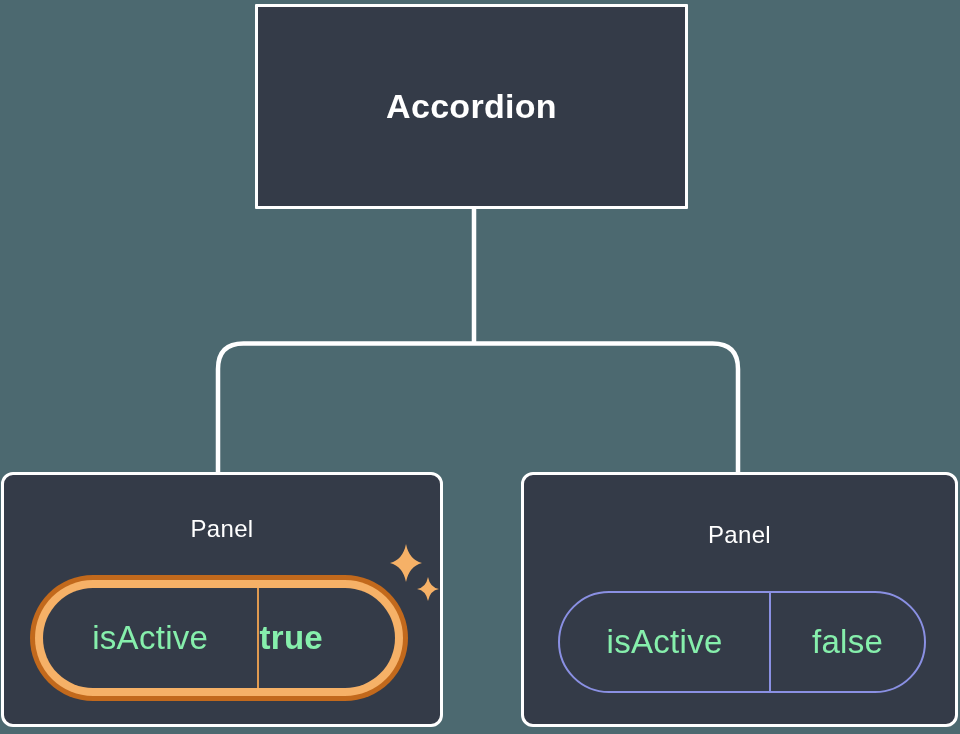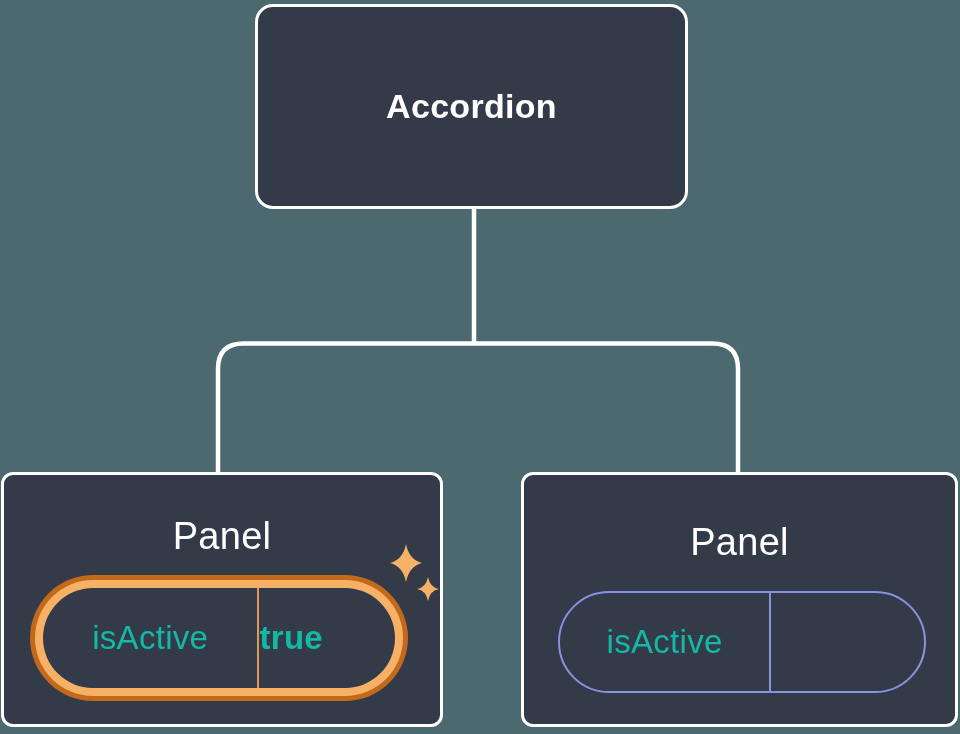--- a/index.html
+++ b/index.html
@@ -13,36 +13,36 @@
   }
   .connectors{position:absolute;left:0;top:0;width:960px;height:734px;z-index:0;}
   .node{
     position:absolute;
     background:#343B48;
     border:3px solid #FFFFFF;
     z-index:1;
   }
   .node-root{
     left:255px;top:4px;width:433px;height:205px;
-    border-radius:18px;
+    border-radius:1px;
     display:flex;align-items:center;justify-content:center;
   }
   .node-root .node-label{
     color:#FFFFFF;font-size:34px;font-weight:600;letter-spacing:.3px;
   }
   .panel{
     width:442px;height:255px;
     border-radius:12px;
   }
   .panel-left{left:1px;top:472px;}
   .panel-right{left:521px;top:472px;width:437px;}
   .panel-title{
     position:absolute;left:0;width:100%;
     text-align:center;color:#FFFFFF;
-    font-size:38px;font-weight:500;letter-spacing:.3px;
+    font-size:24px;font-weight:500;letter-spacing:.3px;
   }
   .panel-left .panel-title{top:40px;}
   .panel-right .panel-title{top:46px;}
   
   .pill-outer{
     position:absolute;left:26px;top:100px;
     width:378px;height:126px;
     background:#C2691C;
     border-radius:999px;
     padding:5px;
@@ -76,21 +76,21 @@
     display:flex;overflow:hidden;
   }
   .pill-plain .cell-key{
     width:58%;
     border-right:2.5px solid #8A90E3;
     display:flex;align-items:center;justify-content:center;
   }
   .pill-plain .cell-value{
     flex:1;display:flex;align-items:center;justify-content:center;
   }
-  .state-text{color:#14b8a6;font-size:33px;font-weight:400;letter-spacing:.3px;}
+  .state-text{color:#86efac;font-size:33px;font-weight:400;letter-spacing:.3px;}
   .state-text.bold{font-weight:700;}
   .sparkles{position:absolute;left:383px;top:538px;z-index:3;}
 </style>
 </head>
 <body>
 
 <div class="canvas">
 
   <svg class="connectors" viewBox="0 0 960 734" fill="none">
     <path d="M474,207 L474,344" stroke="#FFFFFF" stroke-width="4.5"></path>
@@ -116,20 +116,23 @@
       </div>
     </div>
   </div>
 
   <div class="node panel panel-right">
     <div class="panel-title">Panel</div>
     <div class="pill-plain">
       <div class="cell-key">
         <span class="state-text">isActive</span>
       </div>
+      <div class="cell-value">
+        <span class="state-text">false</span>
+      </div>
     </div>
   </div>
 
   <svg class="sparkles" width="62" height="72" viewBox="0 0 62 72">
     <path d="M23,6 Q26,21.5 39,25 Q26,28.5 23,44 Q20,28.5 7,25 Q20,21.5 23,6 Z" fill="#F6B167"></path>
     <path d="M45,39 Q47,49.5 56,51 Q47,52.5 45,63 Q43,52.5 34,51 Q43,49.5 45,39 Z" fill="#F6B167"></path>
   </svg>
 
 </div>
 

